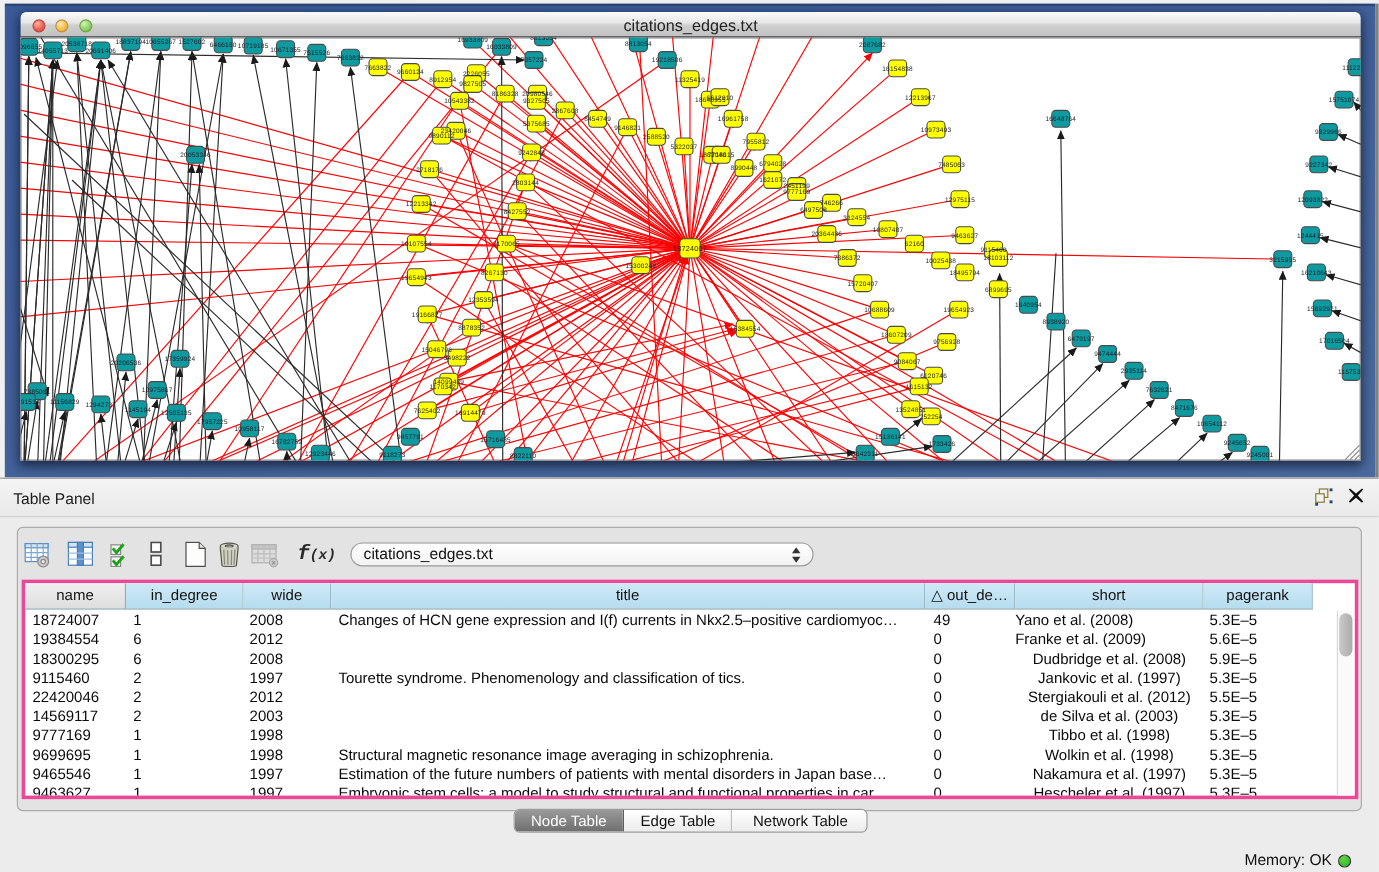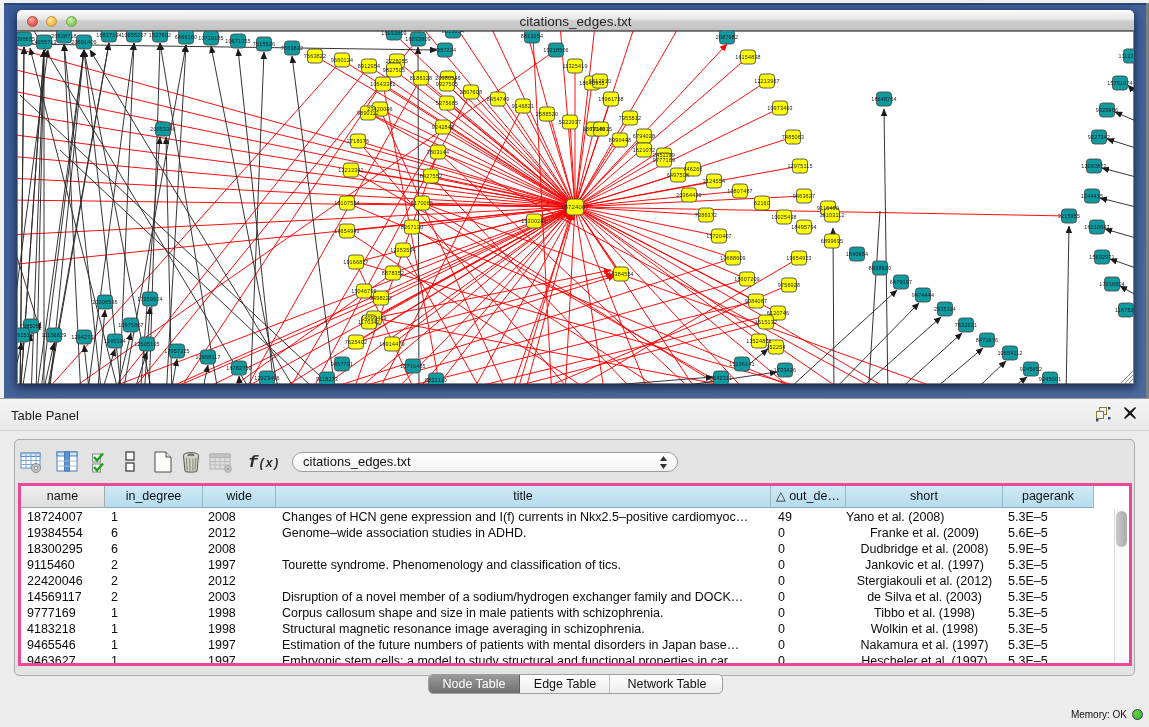--- a/index.html
+++ b/index.html
@@ -15,21 +15,21 @@
 #pbox{position:absolute;left:14px;top:41px;width:1121px;height:237px;background:#e3e3e3;border:1px solid #ababab;border-radius:5px}
 #combo{position:absolute;left:277px;top:12px;width:386px;height:20px;background:linear-gradient(#ffffff,#f2f2f2);border:1px solid #9d9d9d;border-radius:10px;font-size:13px;color:#111;line-height:18px;padding-left:10px}
 #tblwrap{position:absolute;left:3px;top:43px;width:1114px;height:183px;background:#fff;border:3px solid #ec4899;overflow:hidden}
 .hc{position:absolute;top:0;height:22px;background:linear-gradient(#cfe9f6,#b5dcee);border-right:1px solid #9bb8c6;border-bottom:1px solid #8ea9b6;font-size:12.5px;text-align:center;line-height:21px;color:#111}
 .hg{background:linear-gradient(#efefef,#dedede);border-right:1px solid #a8a8a8}
 .row{position:absolute;height:16px;font-size:12.5px;color:#0a0a0a;white-space:nowrap}
 .row span{position:absolute;top:0;line-height:16px}
 #tabs{position:absolute;left:428px;top:276px;width:295px;height:20px;border:1px solid #9e9e9e;border-radius:5px;background:linear-gradient(#ffffff,#ececec);font-size:12.5px}
 #tabs .seg{position:absolute;top:0;height:100%;text-align:center;line-height:19px;color:#111}
 #tabs .sel{background:linear-gradient(#9a9a9a,#6f6f6f);color:#fff;border-radius:4px 0 0 4px;border-right:1px solid #5f5f5f}
-#status{position:absolute;right:6px;top:311px;font-size:10px;color:#111}
+#status{position:absolute;right:23px;top:311px;font-size:13px;color:#111}
 #status .dot{display:inline-block;width:11px;height:11px;border-radius:50%;background:radial-gradient(circle at 35% 30%,#5fd43f,#2eb52e);border:1px solid #3a3a3a;vertical-align:-2px;margin-left:5px}
 .icn{position:absolute;top:11px}
 </style></head><body>
 <div id="desk"></div>
 <div id="deskgray"></div>
 <div id="win">
   <div id="titlebar">
     <div class="tl" style="left:9.5px;background:radial-gradient(circle at 35% 30%,#ffb3a7,#ee6156 55%,#d3473a);border:1px solid #b8453c"></div>
     <div class="tl" style="left:29px;background:radial-gradient(circle at 35% 30%,#ffe9b0,#f5bf4f 55%,#dd9f33);border:1px solid #c2913a"></div>
     <div class="tl" style="left:48.5px;background:radial-gradient(circle at 35% 30%,#d3f3b6,#8ed26a 55%,#6cb943);border:1px solid #74a343"></div>
@@ -635,23 +635,22 @@
           <span style="left:187px">2008</span>
           <span style="left:261px">Changes of HCN gene expression and I(f) currents in Nkx2.5–positive cardiomyoc…</span>
           <span style="left:757px">49</span>
           <span style="left:825px;width:157px;">Yano et al. (2008)</span>
           <span style="left:987px">5.3E–5</span>
         </div>
 <div class="row" style="top:39px;left:0;width:1100px">
           <span style="left:6px">19384554</span>
           <span style="left:90px">6</span>
           <span style="left:187px">2012</span>
-          <span style="left:261px">Genome–wide association studies in ADHD.</span>
-          <span style="left:757px">0</span>
-          <span style="left:825px;width:157px;text-align:center">Franke et al. (2009)</span>
+          <span style="left:757px">0</span>
+          <span style="left:825px;width:157px;text-align:left">Franke et al. (2009)</span>
           <span style="left:987px">5.6E–5</span>
         </div>
 <div class="row" style="top:55px;left:0;width:1100px">
           <span style="left:6px">18300295</span>
           <span style="left:90px">6</span>
           <span style="left:187px">2008</span>
           <span style="left:757px">0</span>
           <span style="left:825px;width:157px;text-align:center">Dudbridge et al. (2008)</span>
           <span style="left:987px">5.9E–5</span>
         </div>
@@ -669,36 +668,34 @@
           <span style="left:90px">2</span>
           <span style="left:187px">2012</span>
           <span style="left:757px">0</span>
           <span style="left:825px;width:157px;text-align:center">Stergiakouli et al. (2012)</span>
           <span style="left:987px">5.5E–5</span>
         </div>
 <div class="row" style="top:103px;left:0;width:1100px">
           <span style="left:6px">14569117</span>
           <span style="left:90px">2</span>
           <span style="left:187px">2003</span>
-          <span style="left:261px">Disruption of a novel member of a sodium/hydrogen exchanger family and DOCK…</span>
           <span style="left:757px">0</span>
           <span style="left:825px;width:157px;text-align:center">de Silva et al. (2003)</span>
           <span style="left:987px">5.3E–5</span>
         </div>
 <div class="row" style="top:119px;left:0;width:1100px">
           <span style="left:6px">9777169</span>
           <span style="left:90px">1</span>
           <span style="left:187px">1998</span>
-          <span style="left:261px">Corpus callosum shape and size in male patients with schizophrenia.</span>
           <span style="left:757px">0</span>
           <span style="left:825px;width:157px;text-align:center">Tibbo et al. (1998)</span>
           <span style="left:987px">5.3E–5</span>
         </div>
 <div class="row" style="top:135px;left:0;width:1100px">
-          <span style="left:6px">4183218</span>
+          <span style="left:6px">9699695</span>
           <span style="left:90px">1</span>
           <span style="left:187px">1998</span>
           <span style="left:261px">Structural magnetic resonance image averaging in schizophrenia.</span>
           <span style="left:757px">0</span>
           <span style="left:825px;width:157px;text-align:center">Wolkin et al. (1998)</span>
           <span style="left:987px">5.3E–5</span>
         </div>
 <div class="row" style="top:151px;left:0;width:1100px">
           <span style="left:6px">9465546</span>
           <span style="left:90px">1</span>

